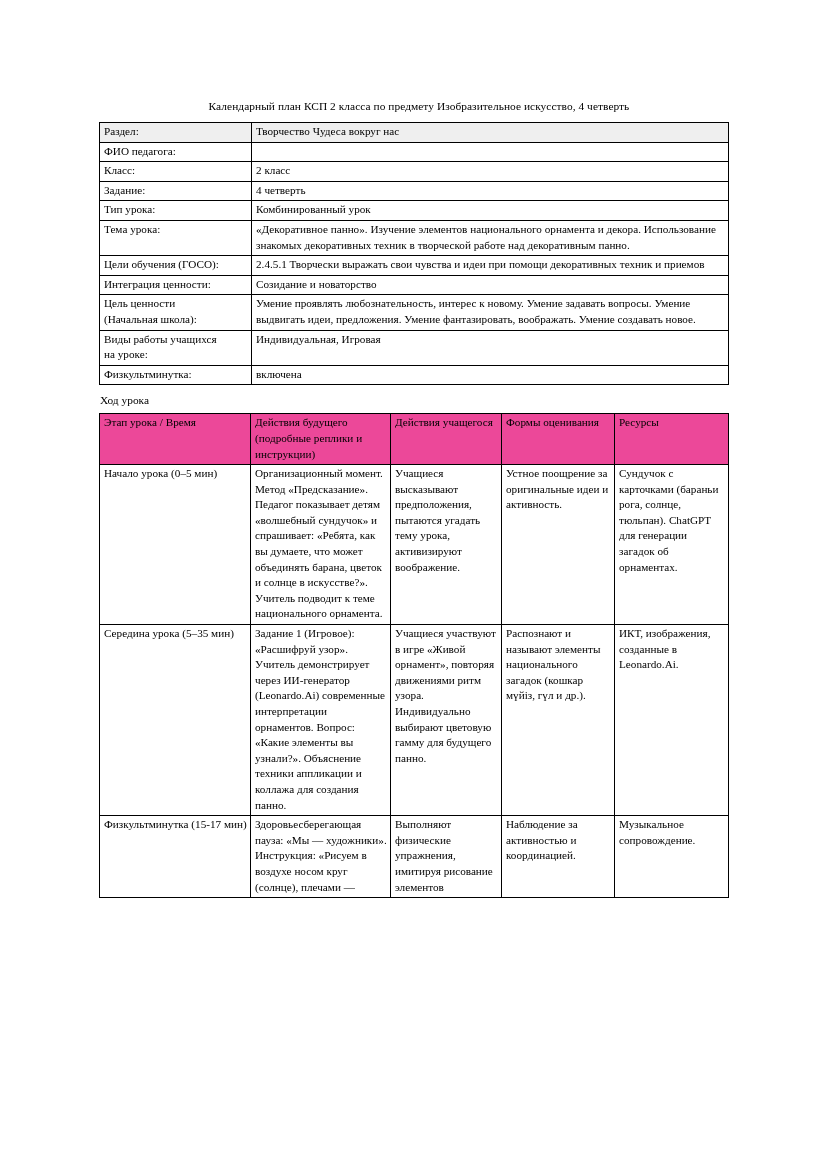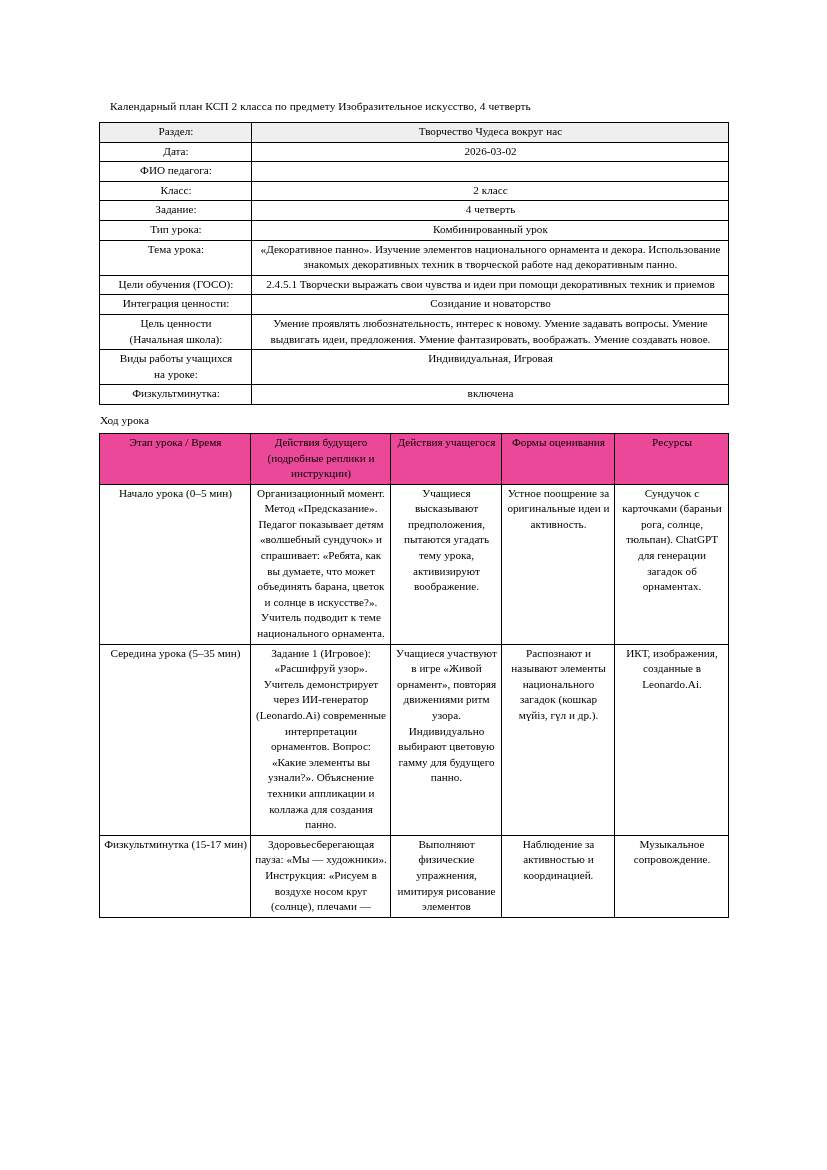--- a/index.html
+++ b/index.html
@@ -24,33 +24,34 @@
     height: 1170px;
     box-sizing: border-box;
     padding: 98px 99px 0 99px;
   }
   .doc-title {
     font-size: 11.4px;
     line-height: 16px;
     margin: 0 0 8px 11px;
     letter-spacing: 0.05px;
     white-space: nowrap;
+    text-align: center;
   }
   table {
     border-collapse: collapse;
     table-layout: fixed;
     width: 629px;
     font-size: 11.2px;
     line-height: 15.6px;
   }
   table td, table th {
     border: 1px solid #000000;
     vertical-align: top;
     padding: 1px 3px 2px 4px;
-    text-align: center;
+    text-align: left;
     font-weight: normal;
     word-wrap: break-word;
     overflow-wrap: break-word;
     hyphens: none;
   }
   
   .info-table col.c1 { width: 152px; }
   .info-table col.c2 { width: 477px; }
   .info-table tr.shaded > td { background: #efefef; }
   .info-table td.label { white-space: pre-line; }
@@ -89,24 +90,20 @@
 
   <table class="info-table">
     <colgroup>
         <col class="c1">
         <col class="c2">
       </colgroup>
     <tbody id="info-body">
         <tr class="shaded">
           <td class="label">Раздел:</td>
           <td>Творчество Чудеса вокруг нас</td>
-        </tr>
-        <tr>
-          <td class="label">Дата:</td>
-          <td>2026-03-02</td>
         </tr>
         <tr>
           <td class="label">ФИО педагога:</td>
           <td></td>
         </tr>
         <tr>
           <td class="label">Класс:</td>
           <td>2 класс</td>
         </tr>
         <tr>

